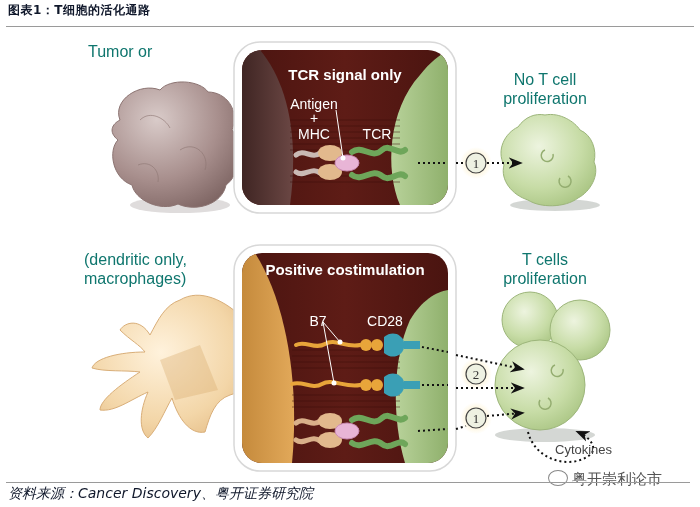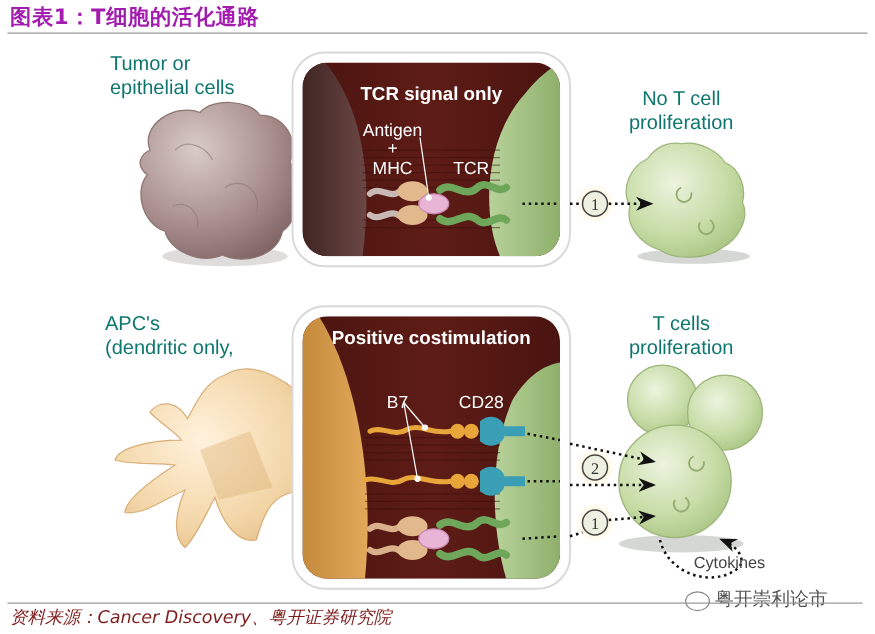--- a/index.html
+++ b/index.html
@@ -1,45 +1,44 @@
 <!DOCTYPE html>
 <html><head>
 <meta charset="utf-8">
 <style>
   html, body { margin:0; padding:0; background:#ffffff; }
   body { width:700px; height:507px; position:relative; overflow:hidden; font-family:"Liberation Sans", sans-serif; }
-  .title { position:absolute; left:8px; top:2px; font-size:17px; font-weight:bold; color:#a21caf; font-family:"DejaVu Sans", sans-serif; letter-spacing:0.5px; }
+  .title { position:absolute; left:8px; top:2px; font-size:12px; font-weight:bold; color:#0f172a; font-family:"DejaVu Sans", sans-serif; letter-spacing:0.5px; }
   .rule-top { position:absolute; left:6px; right:6px; top:26px; height:1px; background:#9a9a9a; }
   .rule-bottom { position:absolute; left:6px; right:10px; top:482px; height:1px; background:#9a9a9a; }
-  .source { position:absolute; left:8px; top:485px; font-size:14px; font-style:italic; color:#7f1d1d; font-family:"DejaVu Sans", sans-serif; }
-  .watermark { position:absolute; left:548px; top:470px; font-size:15px; color:#555; font-family:"DejaVu Sans", sans-serif; display:flex; align-items:flex-end; gap:4px; }
+  .source { position:absolute; left:8px; top:485px; font-size:14px; font-style:italic; color:#0f172a; font-family:"DejaVu Sans", sans-serif; }
+  .watermark { position:absolute; left:548px; top:470px; font-size:15px; color:#555; font-family:"DejaVu Sans", sans-serif; display:flex; align-items:flex-start; gap:4px; }
   .wm-icon { width:18px; height:14px; border:1.5px solid #888; border-radius:50%; position:relative; }
   .label { position:absolute; color:#0f766e; font-size:16px; line-height:19px; }
   .label.center { text-align:center; }
   svg { position:absolute; left:0; top:0; }
   .panel-title { font-family:"Liberation Sans", sans-serif; font-weight:bold; fill:#fff; }
   .mol-label { font-family:"Liberation Sans", sans-serif; fill:#fff; }
 </style>
 </head>
 <body>
 
 <div class="title">图表1：T细胞的活化通路</div>
 <div class="rule-top"></div>
 
 <div class="label" style="left:88px; top:42px;">
   <div>Tumor or</div>
-  <div>epithelial cells</div>
 </div>
 <div class="label center" style="left:490px; top:70px; width:110px;">
   <div>No T cell</div>
   <div>proliferation</div>
 </div>
 <div class="label" style="left:84px; top:250px;">
-  <div>APC's</div>
   <div>(dendritic only,</div>
+  <div>macrophages)</div>
 </div>
 <div class="label center" style="left:490px; top:250px; width:110px;">
   <div>T cells</div>
   <div>proliferation</div>
 </div>
 
 <svg width="700" height="507" viewBox="0 0 700 507">
   <defs>
     <radialGradient id="gTumor" cx="0.35" cy="0.3" r="0.8">
       <stop offset="0" stop-color="#d9cbc9"></stop>

